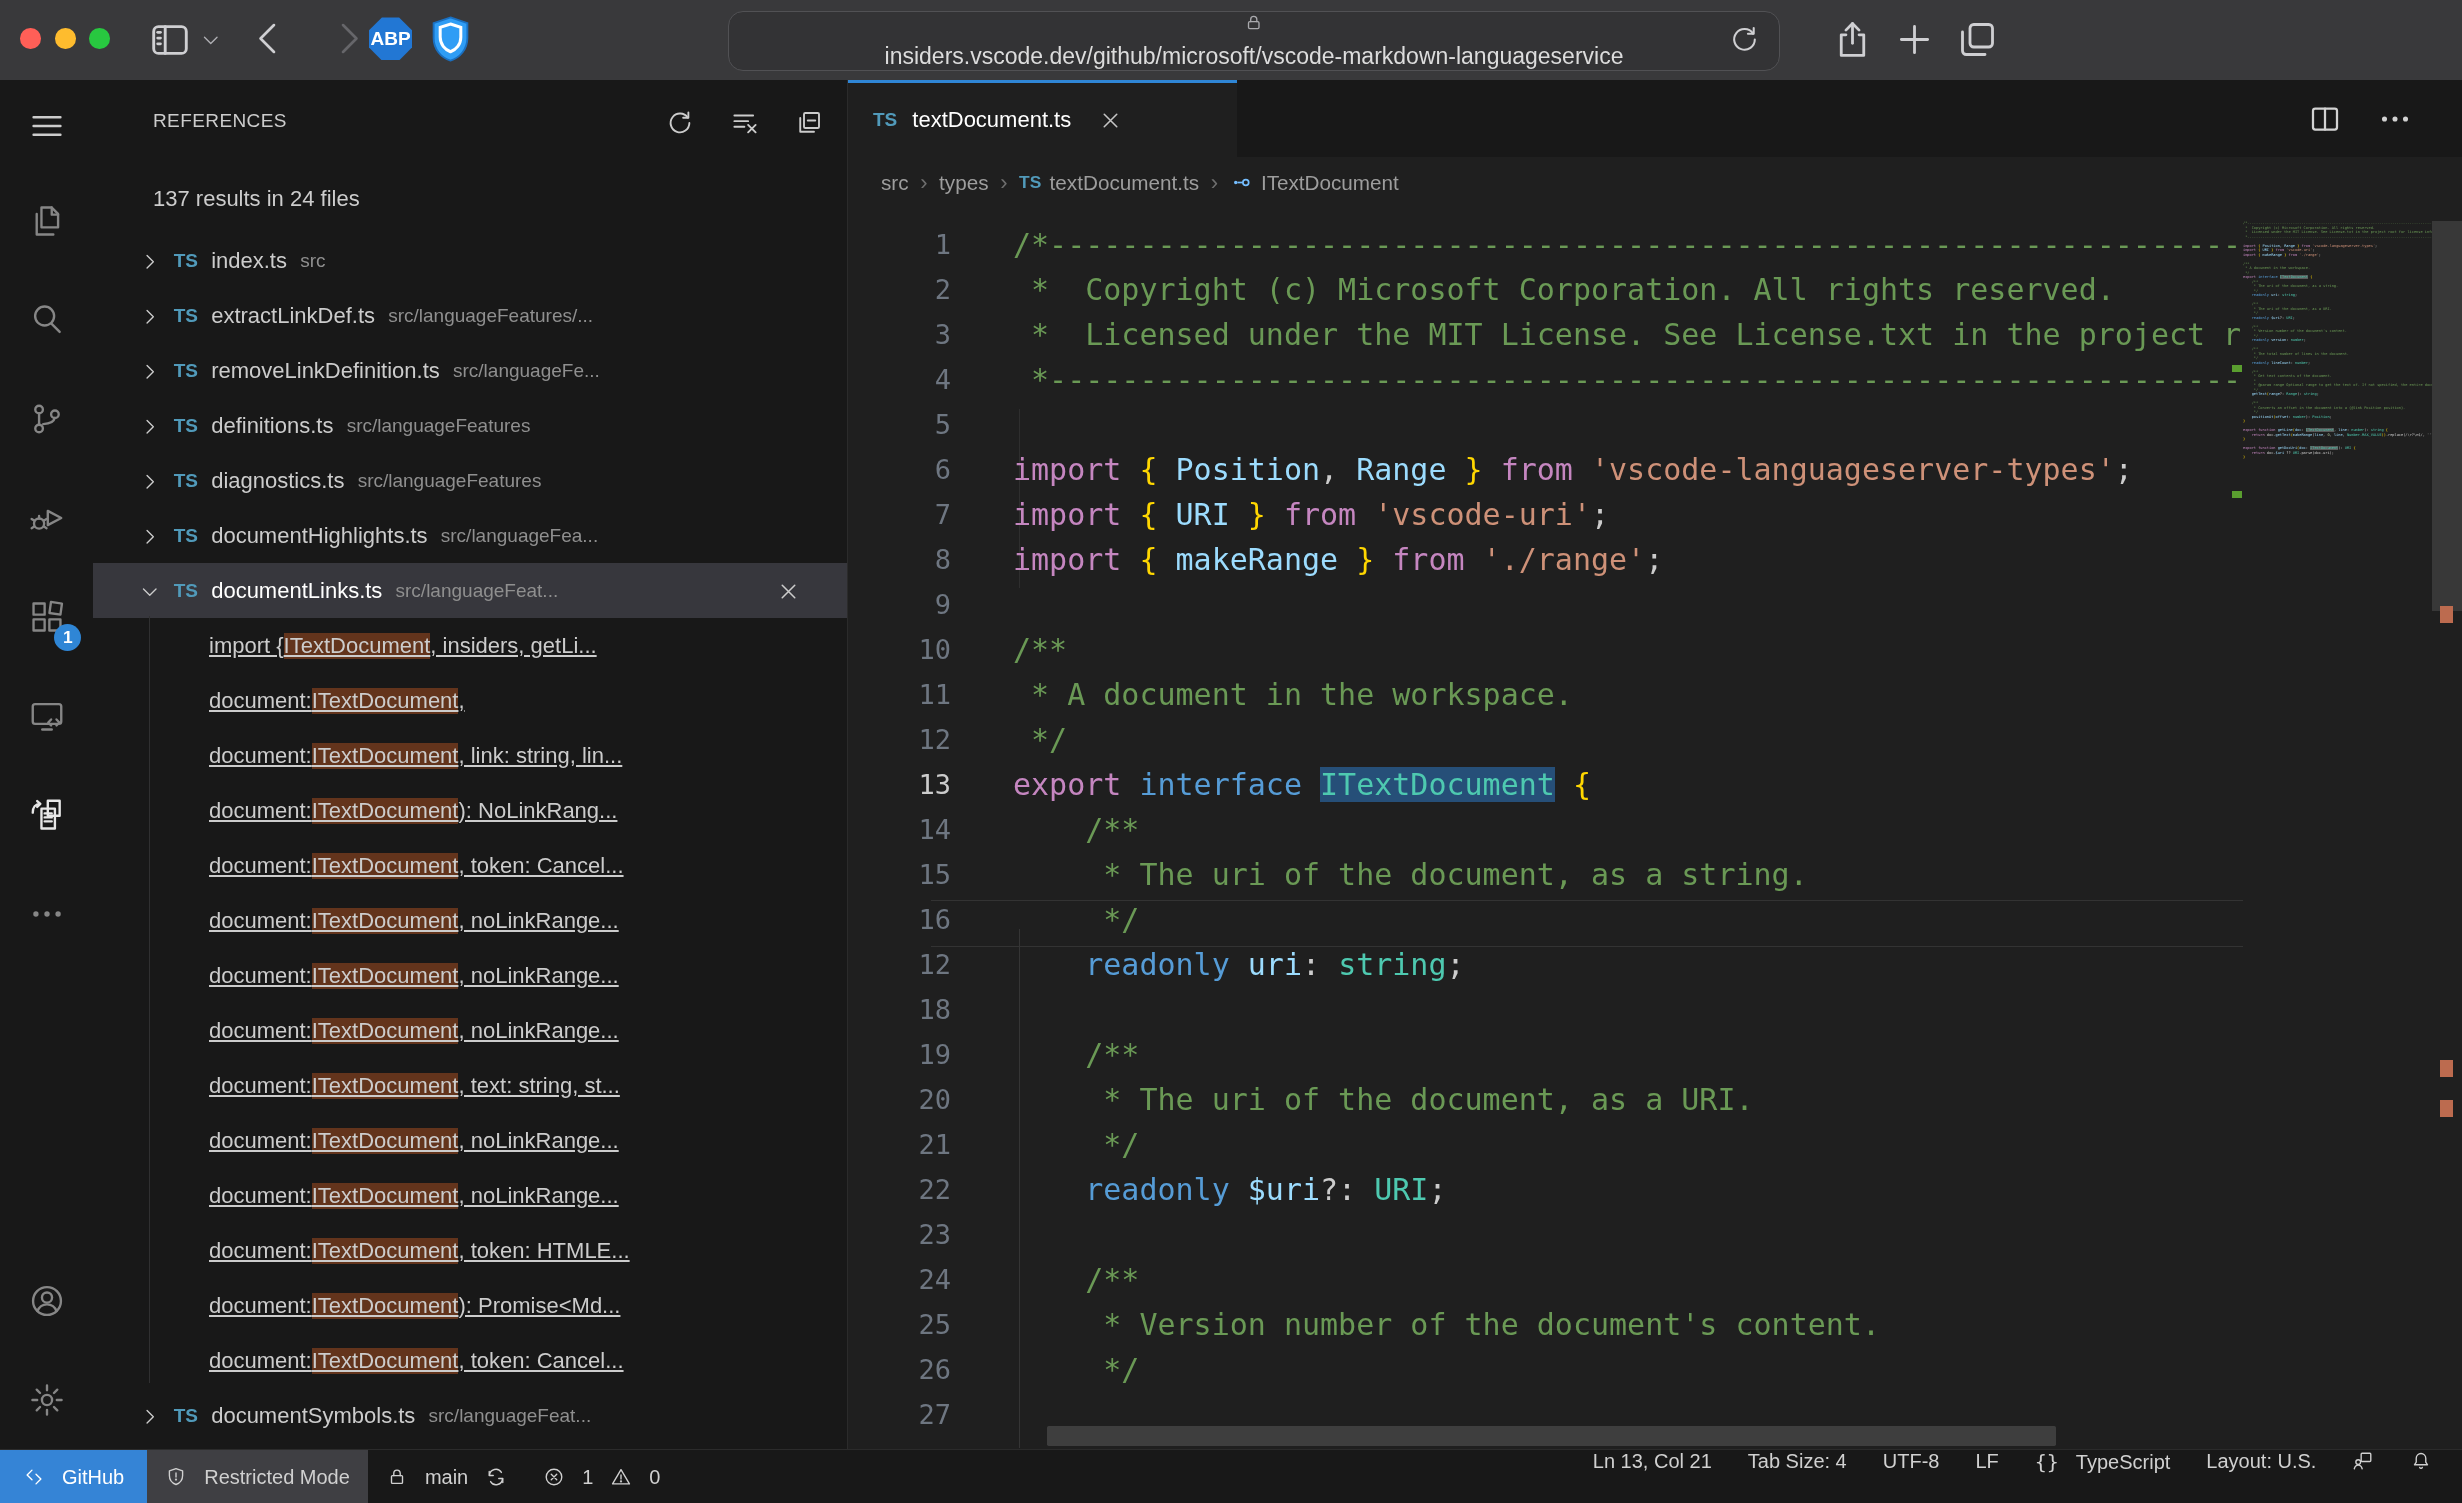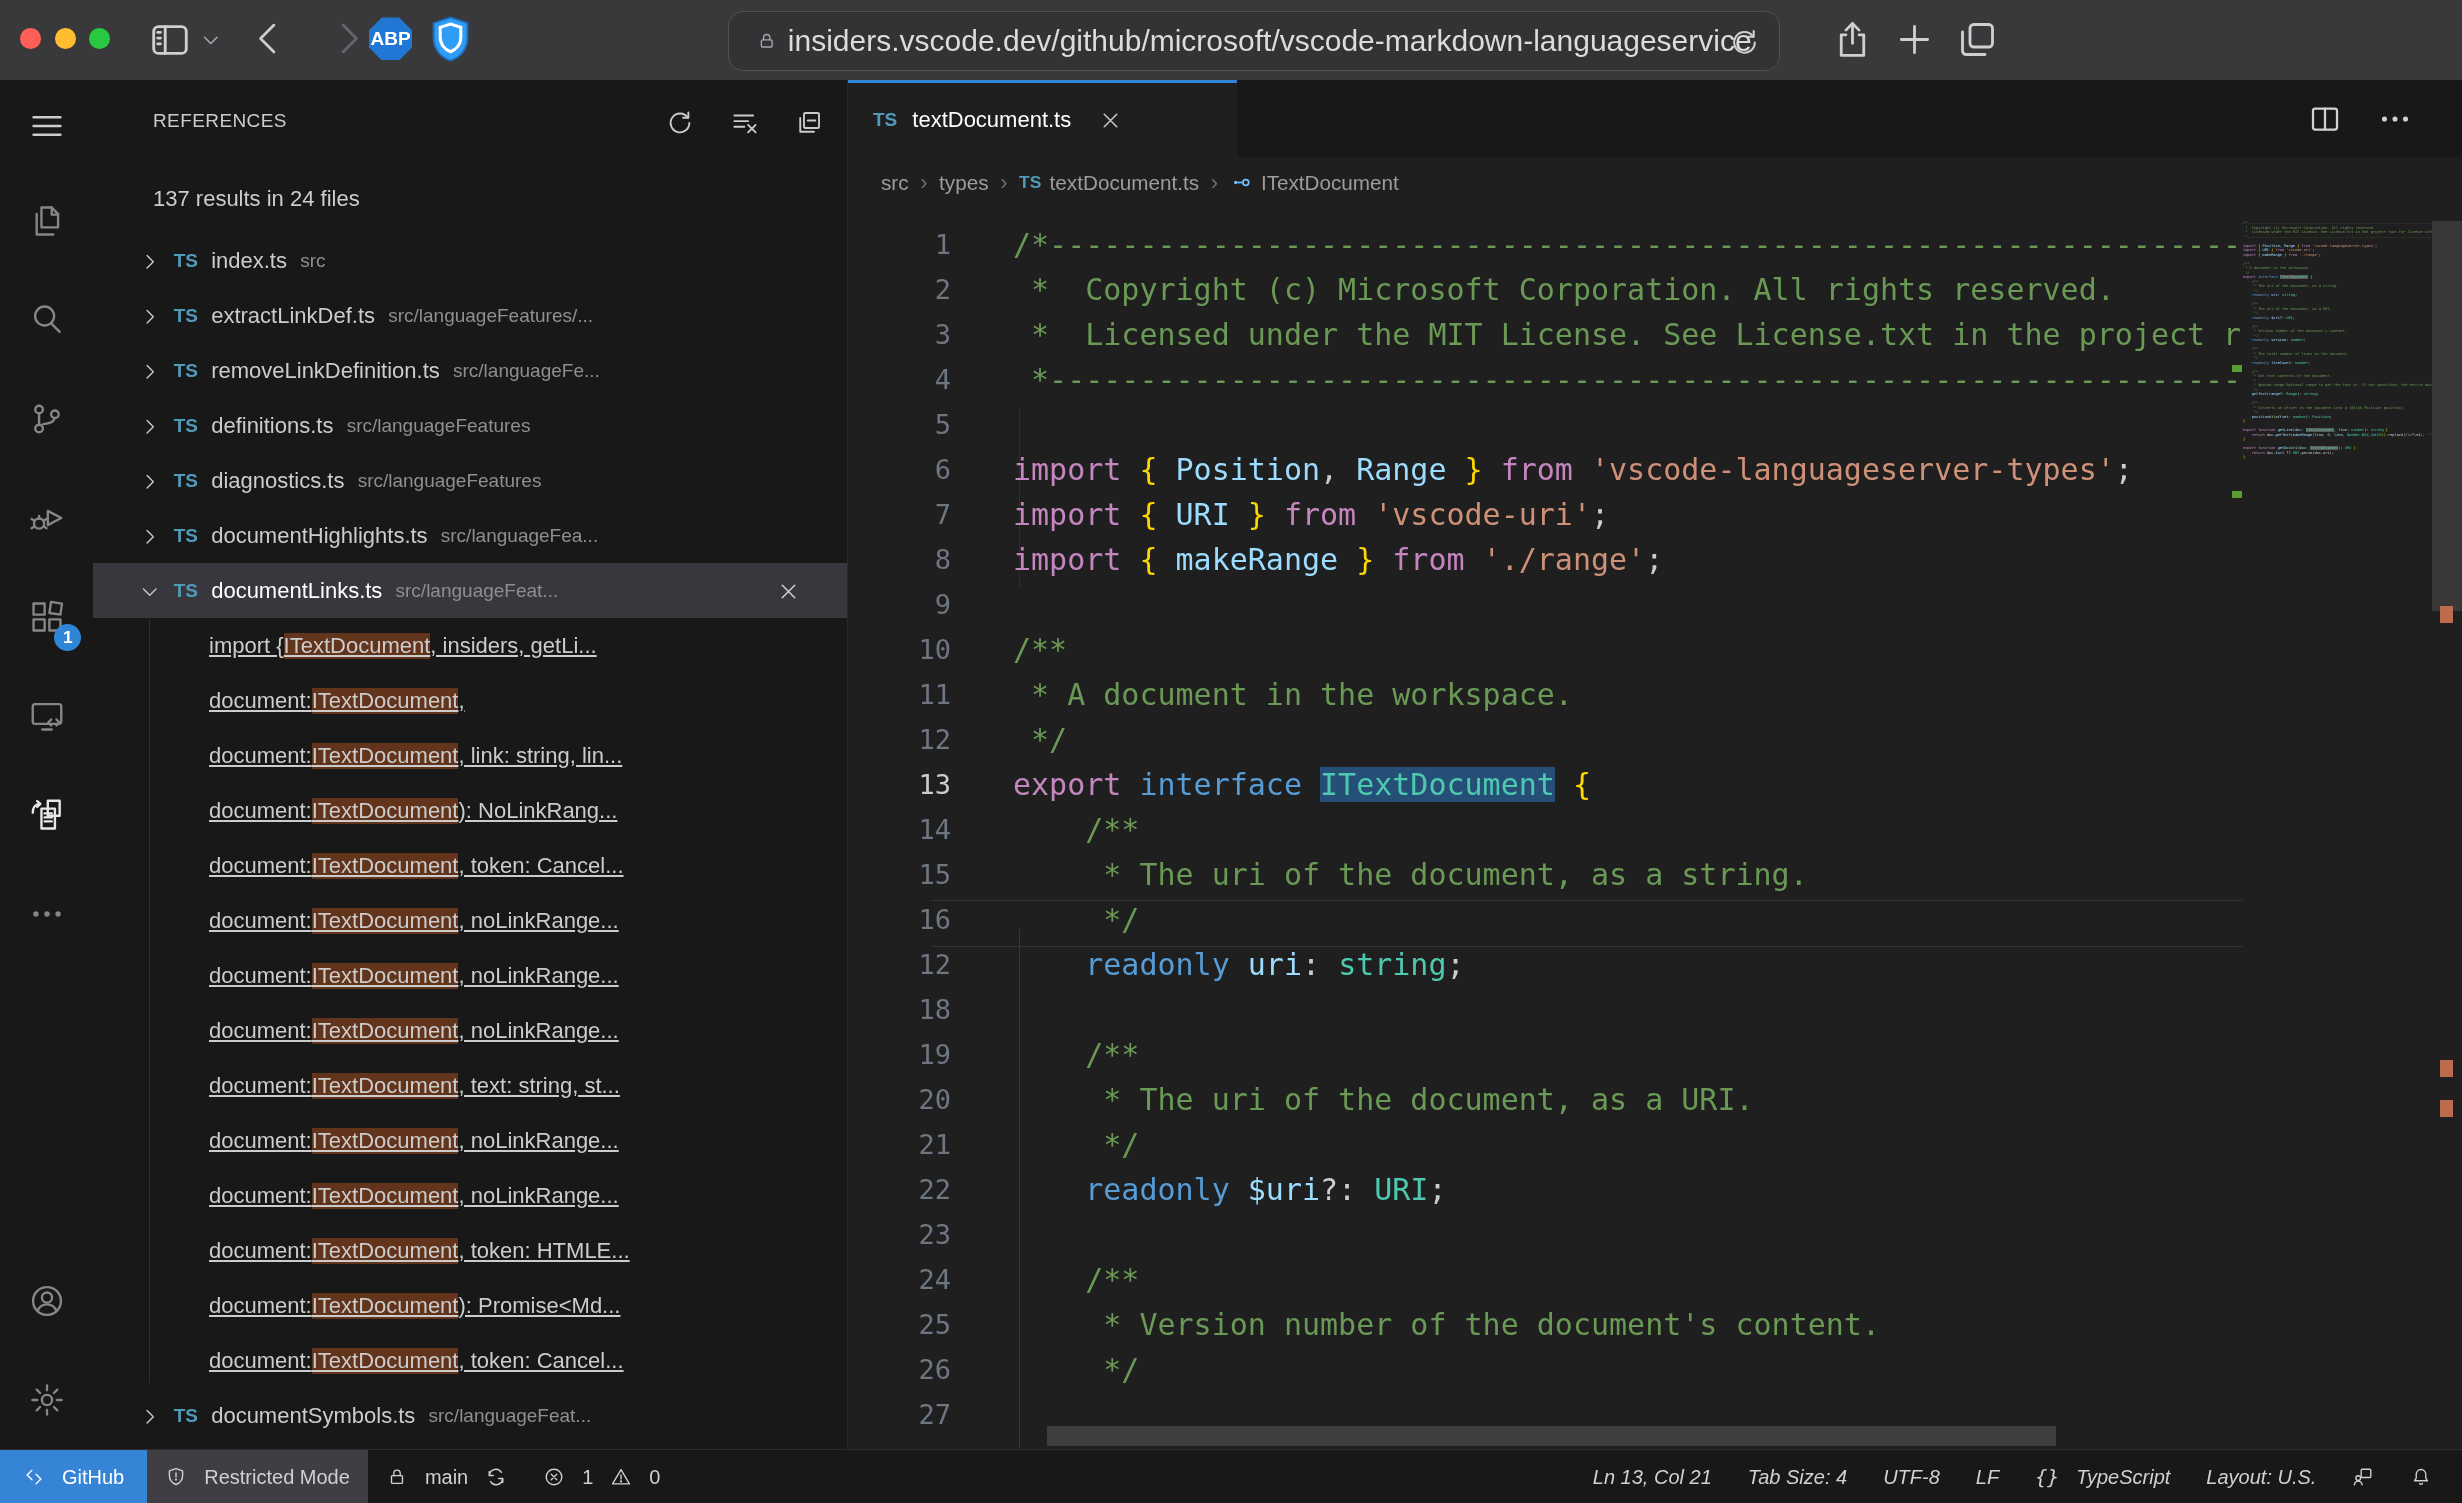--- a/index.html
+++ b/index.html
@@ -9,21 +9,21 @@
   .ic{display:inline-block;vertical-align:middle;fill:none;stroke:currentColor;stroke-width:1.5;stroke-linecap:round;stroke-linejoin:round;}
 
   
   #chrome{left:0;top:0;width:2462px;height:80px;background:#39393b;border-bottom:1.7px solid #151515;}
   .tl{width:20.7px;height:20.7px;border-radius:50%;top:28px;}
   #tl-close{left:20px;background:#ff5f57;}
   #tl-min{left:55px;background:#febc2e;}
   #tl-zoom{left:89px;background:#28c840;}
   .bicon{color:#cfcfd2;top:16.5px;}
   #url-bar{left:728px;top:10.8px;width:1050px;height:58px;background:#333335;border:1.7px solid #515154;border-radius:15px;
-           display:flex;align-items:center;justify-content:center;gap:10px;color:#dcdcdc;font-size:30px;}
+           display:flex;align-items:center;justify-content:center;gap:10px;color:#dcdcdc;font-size:23px;flex-direction:column;}
   #url-reload{position:absolute;right:18px;top:11.6px;color:#cfcfd2;}
   #abp-badge{left:369px;top:17.4px;width:43px;height:43px;background:#2277d4;
              clip-path:polygon(30% 0,70% 0,100% 30%,100% 70%,70% 100%,30% 100%,0 70%,0 30%);
              display:flex;align-items:center;justify-content:center;color:#fff;font-weight:bold;font-size:19px;}
 
   
   #workbench{left:0;top:80px;width:2462px;height:1369px;background:#1f1f1f;}
 
   
   #activitybar{left:0;top:0;width:93px;height:1369px;background:#181818;border-right:0.8px solid #2b2b2b;}
@@ -88,21 +88,21 @@
   #vthumb{left:0;top:13.2px;width:31px;height:390px;background:rgba(121,121,121,.28);}
   .odec{left:8.3px;width:13.2px;height:16.5px;background:#bc6b4f;}
   .gdec{left:-11.6px;width:10px;height:7.4px;background:#5a9e2f;}
 
   
   #statusbar{left:0;top:1449px;width:2462px;height:55px;background:#181818;border-top:0.8px solid #2b2b2b;box-sizing:border-box;
              display:flex;align-items:stretch;font-size:20px;color:#d0d0d0;}
   .st-item{display:flex;align-items:center;gap:17px;padding:0 18px;white-space:nowrap;}
   .st-item.remote{background:#3584d6;color:#fff;padding:0 23px;}
   .st-item.prominent{background:#3f3f43;}
-  #st-right{margin-left:auto;display:flex;align-items:center;margin-right:11.6px;font-style:italic;}
+  #st-right{margin-left:auto;display:flex;align-items:flex-start;margin-right:11.6px;}
   .braces{font-family:"DejaVu Sans Mono",monospace;font-size:20px;}
 </style>
 </head>
 <body>
 
 <div id="chrome" class="abs">
   <div id="tl-close" class="tl abs"></div>
   <div id="tl-min" class="tl abs"></div>
   <div id="tl-zoom" class="tl abs"></div>
 

